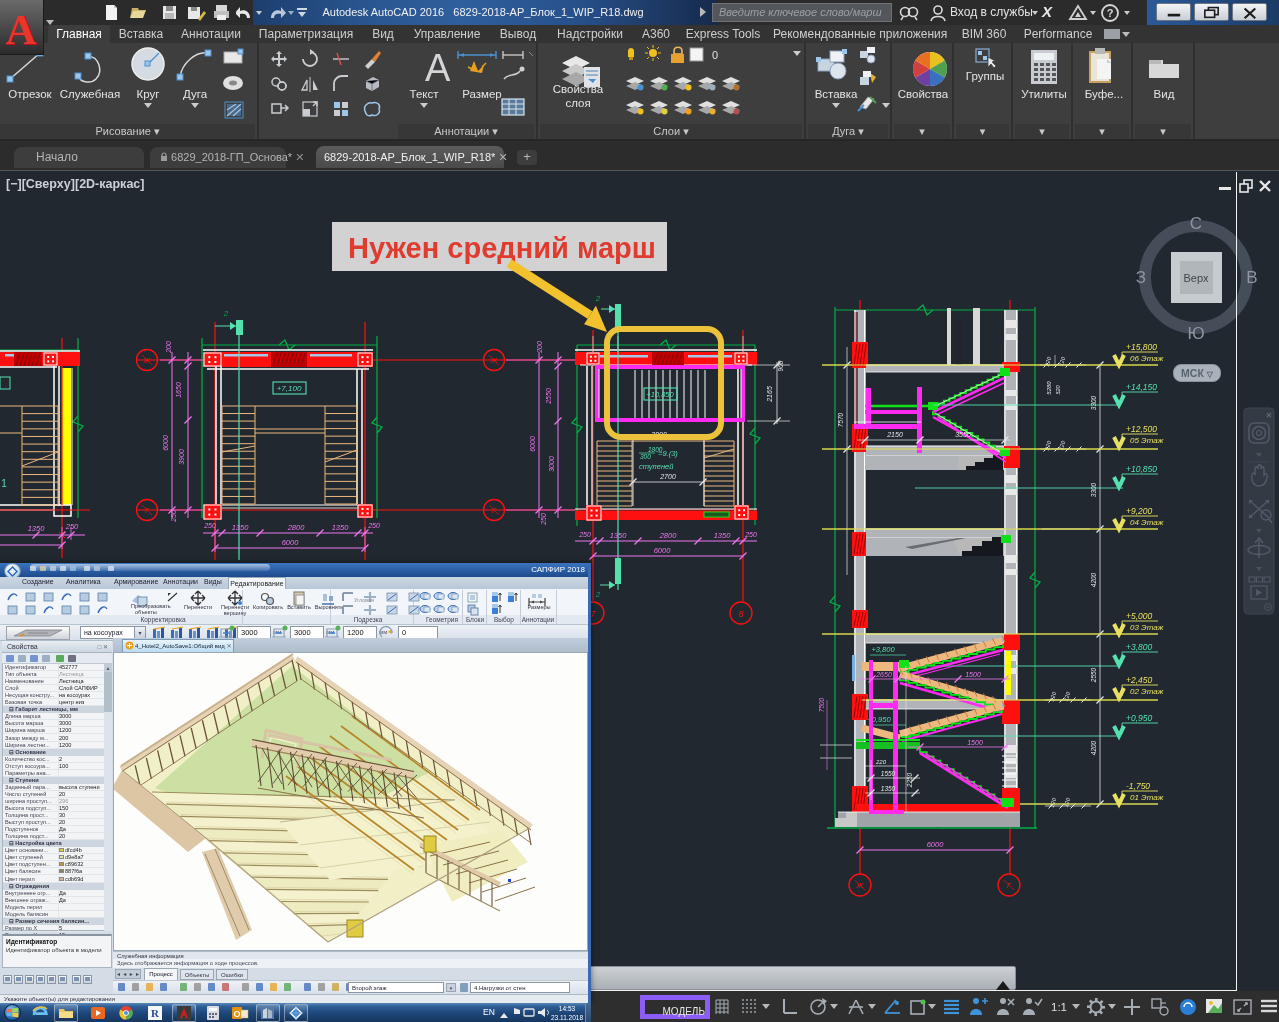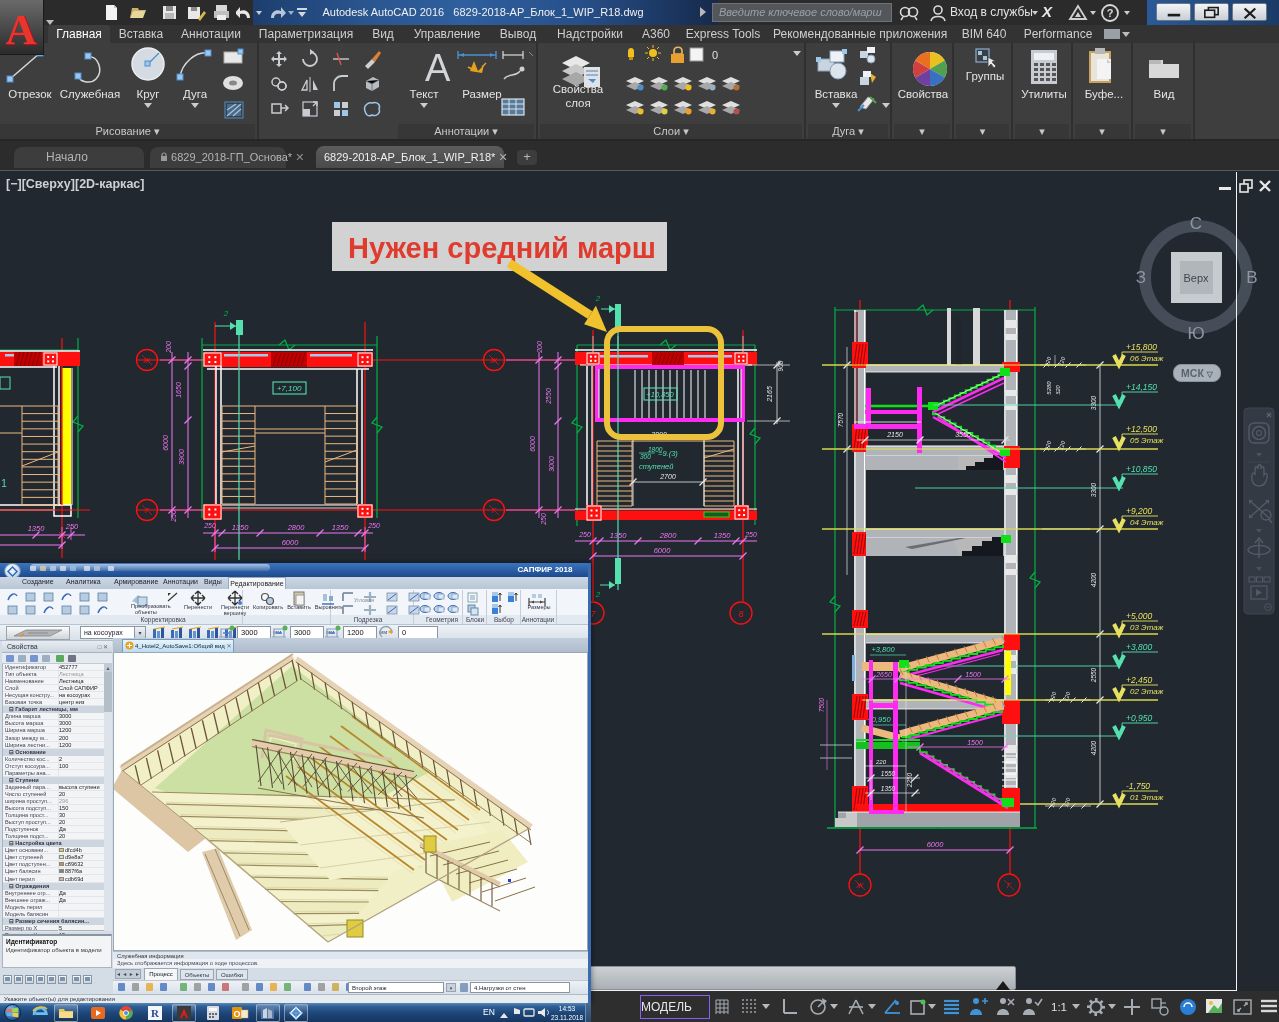--- a/index.html
+++ b/index.html
@@ -92,21 +92,21 @@
     <div class="tab" style="left:116px;width:50px">Вставка</div>
     <div class="tab" style="left:176px;width:70px">Аннотации</div>
     <div class="tab" style="left:257px;width:98px">Параметризация</div>
     <div class="tab" style="left:366px;width:34px">Вид</div>
     <div class="tab" style="left:411px;width:72px">Управление</div>
     <div class="tab" style="left:494px;width:48px">Вывод</div>
     <div class="tab" style="left:553px;width:74px">Надстройки</div>
     <div class="tab" style="left:638px;width:36px">A360</div>
     <div class="tab" style="left:684px;width:78px">Express Tools</div>
     <div class="tab" style="left:773px;width:174px">Рекомендованные приложения</div>
-    <div class="tab" style="left:958px;width:52px">BIM 640</div>
+    <div class="tab" style="left:958px;width:52px">BIM 360</div>
     <div class="tab" style="left:1021px;width:74px">Performance</div>
     <div class="ab" style="left:1104px;top:29px;width:16px;height:10px;background:#9aa0a6"></div>
     <div class="ab" style="left:1122px;top:32px;width:0;height:0;border:4px solid transparent;border-top:5px solid #bbb"></div>
     <div class="ab" style="left:0;top:43px;width:1279px;height:98px;background:#3e3e3e;border-bottom:2px solid #262626"></div>
     <div class="ab" style="left:0px;top:43px;width:259px;height:96px;border-right:2px solid #2f2f2f">
       <div class="plabel">Рисование ▾</div>
     </div>
     <div class="ab" style="left:398px;top:43px;width:140px;height:96px;border-right:2px solid #2f2f2f">
       <div class="plabel">Аннотации ▾</div>
     </div>
@@ -410,21 +410,21 @@
     </svg>
     <div class="bigbtn" style="left:1075px;top:88px;width:58px">Буфе...</div>
     <svg class="ab" style="left:1135px;top:46px" width="58" height="44" viewBox="0 0 58 44">
       <g transform="translate(14,8)">
         <path d="M0 6 L0 24 L30 24 L30 10 L14 10 L14 6 Z" fill="#d8d8d8"></path>
         <path d="M0 6 L12 6 L12 10 L0 10 Z" fill="#b8b8b8"></path>
       </g>
     </svg>
     <div class="bigbtn" style="left:1135px;top:88px;width:58px">Вид</div>
     <div class="ab" style="left:0;top:141px;width:1279px;height:30px;background:#2c2c2c;border-bottom:1px solid #56595c"></div>
-    <div class="ab" style="left:14px;top:147px;width:130px;height:21px;background:#3d3d3d;border-radius:8px 8px 0 0;color:#b4b4b4;font-size:12px;line-height:21px;text-align:left;padding-left:32px">Начало</div>
+    <div class="ab" style="left:14px;top:147px;width:130px;height:21px;background:#3d3d3d;border-radius:8px 8px 0 0;color:#b4b4b4;font-size:12px;line-height:21px;text-align:left;padding-left:22px">Начало</div>
     <div class="ab" style="left:150px;top:147px;width:136px;height:21px;background:#3d3d3d;border-radius:8px 8px 0 0;color:#b4b4b4;font-size:11px;line-height:21px;padding-left:10px;white-space:nowrap"><svg width="8" height="10" style="vertical-align:-1px" viewBox="0 0 8 10">
         <path d="M2 4 L2 3 A2 2 0 0 1 6 3 L6 4" stroke="#9a9a9a" fill="none" stroke-width="1.2"></path>
         <rect x="1" y="4" width="6" height="5" fill="#9a9a9a"></rect>
       </svg> 6829_2018-ГП_Основа* <span style="color:#8f8f8f;font-size:11px">✕</span></div>
     <div class="ab" style="left:316px;top:146px;width:188px;height:22px;background:linear-gradient(#5c5c5c,#4a4a4a);border-radius:8px 8px 0 0;color:#f0f0f0;font-size:11px;line-height:22px;padding-left:8px;white-space:nowrap">6829-2018-АР_Блок_1_WIP_R18* <span style="color:#b0b0b0;font-size:11px">✕</span></div>
     <div class="ab" style="left:517px;top:150px;width:20px;height:15px;background:#3d3d3d;border-radius:4px;color:#b8b8b8;font-size:13px;line-height:14px;text-align:center">+</div>
     <div class="ab" style="left:0;top:171px;width:1279px;height:820px;background:#212830"></div>
     <div class="ab" style="left:6px;top:177px;color:#cdd1d6;font-size:12.5px;font-weight:bold">[−][Сверху][2D-каркас]</div>
     <svg class="ab" style="left:1212px;top:178px" width="64" height="18" viewBox="0 0 64 18">
 <rect x="7" y="9" width="12" height="3" fill="#e8e8e8"></rect>
@@ -1186,21 +1186,21 @@
       <rect x="14.5" y="172" width="6" height="5" fill="none" stroke="#525a68"></rect>
       <rect x="22" y="172" width="6" height="5" fill="none" stroke="#525a68"></rect>
 <rect x="9" y="181" width="16" height="13" fill="none" stroke="#525a68" stroke-width="1.2"></rect>
       <path d="M14 184 L20 187.5 L14 191 Z" fill="#525a68"></path>
 <circle cx="26" cy="202" r="3.5" fill="none" stroke="#4a525e" stroke-width="1"></circle>
       <line x1="24" y1="202" x2="28" y2="202" stroke="#4a525e" stroke-width="1"></line>
 </svg>
     <div class="ab" style="left:587px;top:966px;width:429px;height:24px;background:linear-gradient(#cdd0d4,#aab0b6);border:1px solid #8a9096;border-radius:2px"></div>
     <div class="ab" style="left:996px;top:974px;width:0;height:0;border:7px solid transparent;border-bottom:9px solid #1a1a1a"></div>
     <div class="ab" style="left:587px;top:991px;width:692px;height:31px;background:#2e2e2e"></div>
-    <div class="ab" style="left:640px;top:995px;width:70px;height:24px;border:1px solid #8b5cf6;color:#e8e8e8;font-size:12px;text-align:left;line-height:23px">МОДЕЛЬ</div>
+    <div class="ab" style="left:640px;top:995px;width:70px;height:24px;border:5px solid #8b5cf6;color:#e8e8e8;font-size:10px;text-align:right;line-height:23px">МОДЕЛЬ</div>
     <svg class="ab" style="left:712px;top:995px" width="22" height="24" viewBox="0 0 22 24">
       <line x1="4" y1="5" x2="4" y2="19" stroke="#a6adb5" stroke-width="1"></line>
       <line x1="8" y1="5" x2="8" y2="19" stroke="#a6adb5" stroke-width="1"></line>
       <line x1="12" y1="5" x2="12" y2="19" stroke="#a6adb5" stroke-width="1"></line>
       <line x1="16" y1="5" x2="16" y2="19" stroke="#a6adb5" stroke-width="1"></line>
       <line x1="4" y1="5" x2="16" y2="5" stroke="#a6adb5" stroke-width="1"></line>
       <line x1="4" y1="9" x2="16" y2="9" stroke="#a6adb5" stroke-width="1"></line>
       <line x1="4" y1="13" x2="16" y2="13" stroke="#a6adb5" stroke-width="1"></line>
       <line x1="4" y1="17" x2="16" y2="17" stroke="#a6adb5" stroke-width="1"></line>
     </svg>
@@ -1322,21 +1322,21 @@
         <path d="M6.5 3 L10 6.5 L6.5 10 L3 6.5 Z" fill="#e8f0f8"></path>
       </svg>
       <div class="ab" style="left:30px;top:3px;width:6px;height:5px;background:#e8eef4;border-radius:1px;opacity:0.7"></div>
       <div class="ab" style="left:40px;top:3px;width:6px;height:5px;background:#e8d8a0;border-radius:1px;opacity:0.7"></div>
       <div class="ab" style="left:50px;top:3px;width:6px;height:5px;background:#c8d8e8;border-radius:1px;opacity:0.7"></div>
       <div class="ab" style="left:60px;top:3px;width:6px;height:5px;background:#e8eef4;border-radius:1px;opacity:0.7"></div>
       <div class="ab" style="left:70px;top:3px;width:6px;height:5px;background:#a0c8e8;border-radius:1px;opacity:0.7"></div>
       <div class="ab" style="left:84px;top:3px;width:6px;height:5px;background:#e8eef4;border-radius:1px;opacity:0.7"></div>
       <div class="ab" style="left:94px;top:3px;width:6px;height:5px;background:#c0d0e0;border-radius:1px;opacity:0.7"></div>
       <div class="ab" style="left:108px;top:3px;width:6px;height:5px;background:#e8eef4;border-radius:1px;opacity:0.7"></div>
-      <div class="ab" style="left:505px;top:2px;width:80px;height:11px;color:#ffffff;font-size:8px;font-weight:bold;text-align:center">САПФИР 2018</div>
+      <div class="ab" style="left:505px;top:2px;width:80px;height:11px;color:#ffffff;font-size:8px;font-weight:normal;text-align:right">САПФИР 2018</div>
       <div class="ab" style="left:0;top:14px;width:588px;height:12px;background:linear-gradient(#cdd8e4,#b8c6d6)"></div>
       <div class="ab" style="left:22px;top:15px;color:#223;font-size:7px">Создание</div>
       <div class="ab" style="left:66px;top:15px;color:#223;font-size:7px">Аналитика</div>
       <div class="ab" style="left:114px;top:15px;color:#223;font-size:7px">Армирование</div>
       <div class="ab" style="left:163px;top:15px;color:#223;font-size:7px">Аннотации</div>
       <div class="ab" style="left:204px;top:15px;color:#223;font-size:7px">Виды</div>
       <div class="ab" style="left:228px;top:14px;width:58px;height:12px;background:#f4f7fa;border:1px solid #9aaabb;border-bottom:none;color:#222;font-size:7px;text-align:center;line-height:12px">Редактирование</div>
       <div class="ab" style="left:0;top:26px;width:588px;height:36px;background:#f2f5f9"></div>
       <div class="ab" style="left:0;top:52px;width:588px;height:10px;background:#e2e9f0;border-bottom:1px solid #b8c4d0"></div>
       <div class="ab" style="left:123px;top:53px;width:80px;height:9px;color:#445;font-size:6.5px;text-align:center">Корректировка</div>

